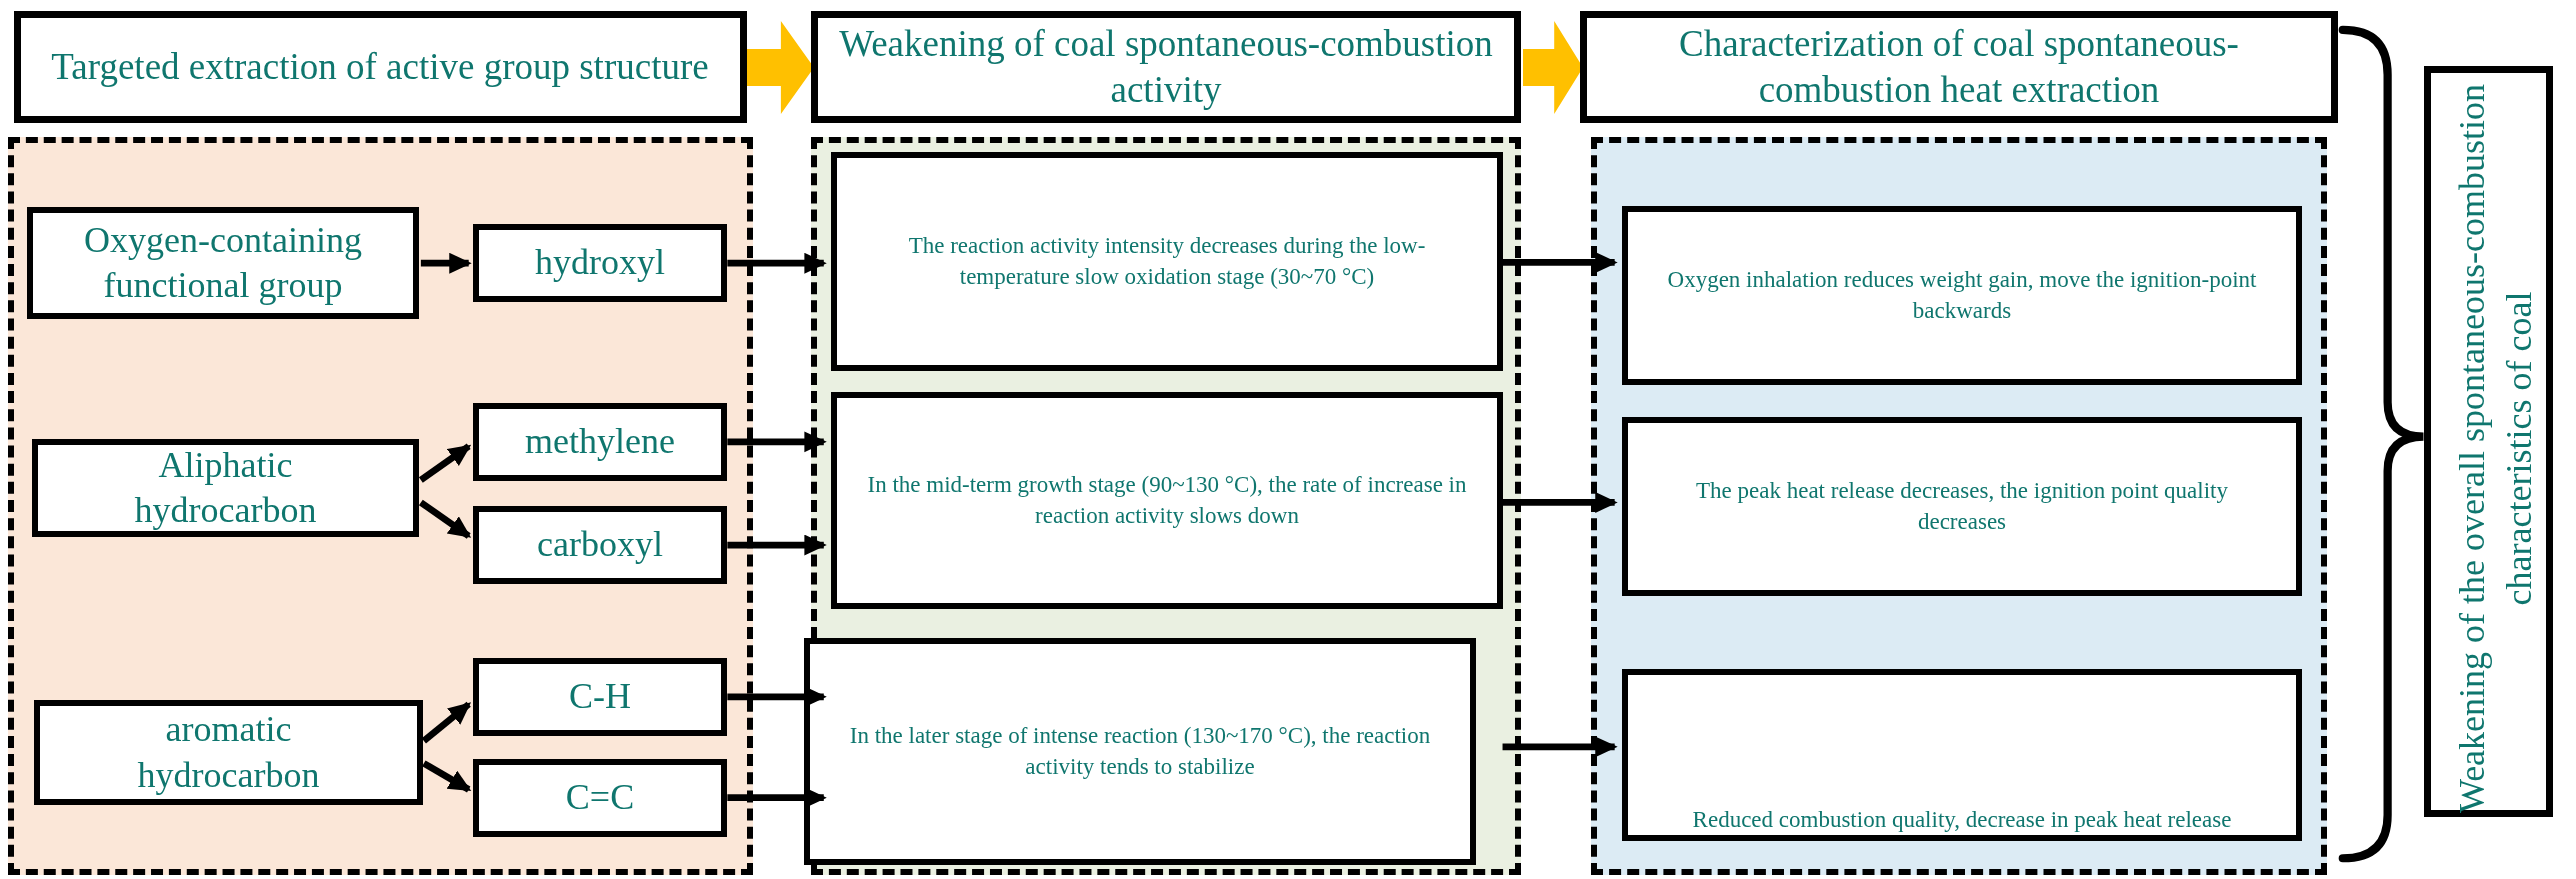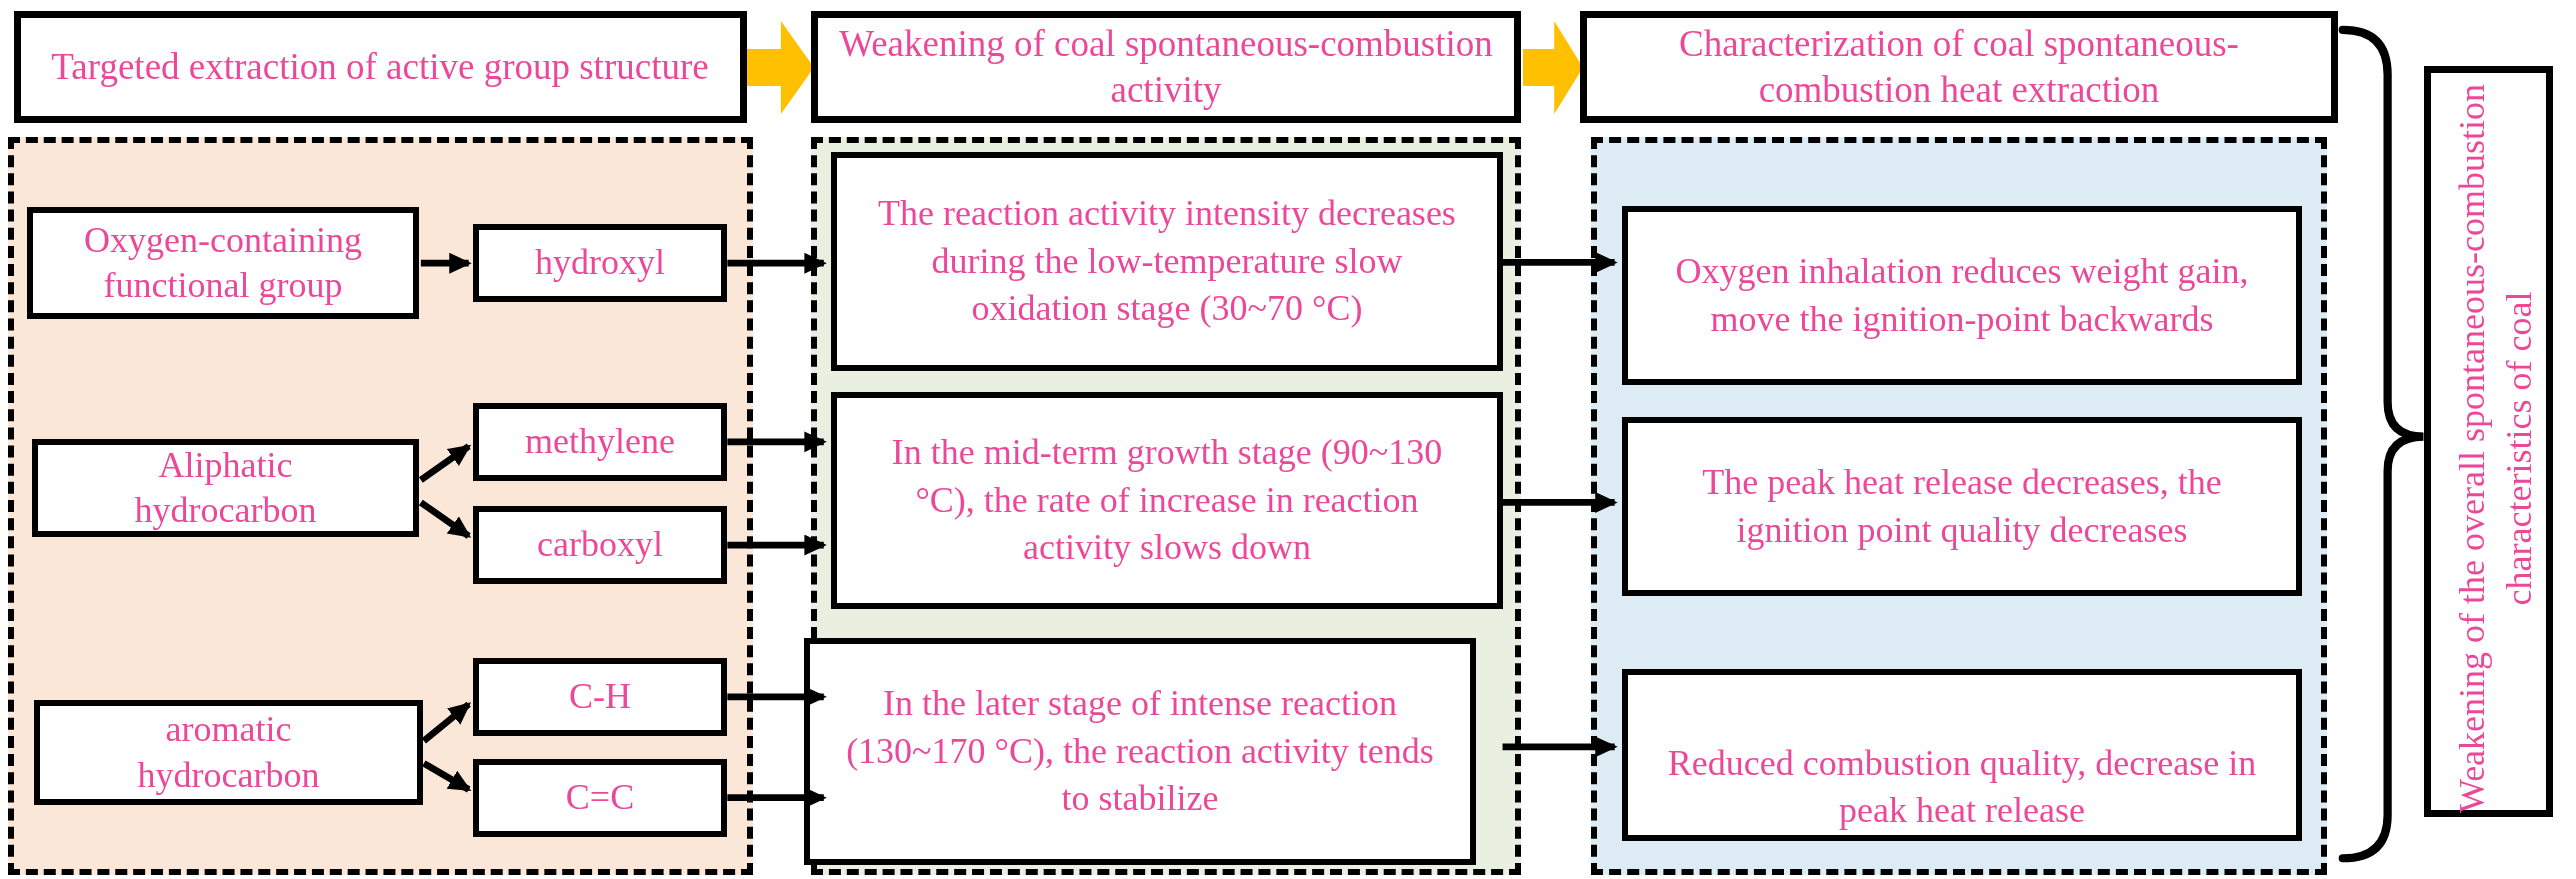--- a/index.html
+++ b/index.html
@@ -1,33 +1,33 @@
 <!DOCTYPE html>
 <html style="font-size:12px"><head>
 <meta charset="utf-8">
 <style>
   html,body{margin:0;padding:0;background:#ffffff;}
   .stage{
     position:relative;width:2576px;height:880px;background:#ffffff;
-    font-family:"Liberation Serif","DejaVu Serif",serif;color:#ec4899;overflow:hidden;
+    font-family:"Liberation Serif","DejaVu Serif",serif;color:#0f766e;overflow:hidden;
   }
   .hbox{
     position:absolute;background:#fff;border:7.5px solid #000;box-sizing:border-box;
     display:flex;align-items:center;justify-content:center;text-align:center;
     font-size:37px;line-height:1.26;padding:0 21px;z-index:3;
   }
   .panel{
     position:absolute;border:6.7px dashed #000;box-sizing:border-box;z-index:1;
   }
   .wbox{
     position:absolute;background:#fff;border:6px solid #000;box-sizing:border-box;
     display:flex;align-items:center;justify-content:center;text-align:center;
     font-size:36px;line-height:1.26;z-index:3;padding:0 7.5px;
   }
-  .para{font-size:36px;line-height:1.32;padding:0 22.4px;}
+  .para{font-size:23px;line-height:1.32;padding:0 22.4px;}
   .narrow440{max-width:329px;display:inline-block;}
   .narrow310{max-width:232px;display:inline-block;}
   .blockarrow{position:absolute;z-index:2;
     clip-path:polygon(0% 30%,52% 30%,52% 0%,100% 50%,52% 100%,52% 70%,0% 70%);}
   #connector-layer{position:absolute;left:0;top:0;z-index:4;pointer-events:none;}
   .vbox{
     position:absolute;background:#fff;border:7.5px solid #000;box-sizing:border-box;z-index:3;
   }
   .vbox-inner{
     position:absolute;left:-311px;top:311px;width:751px;height:129px;

